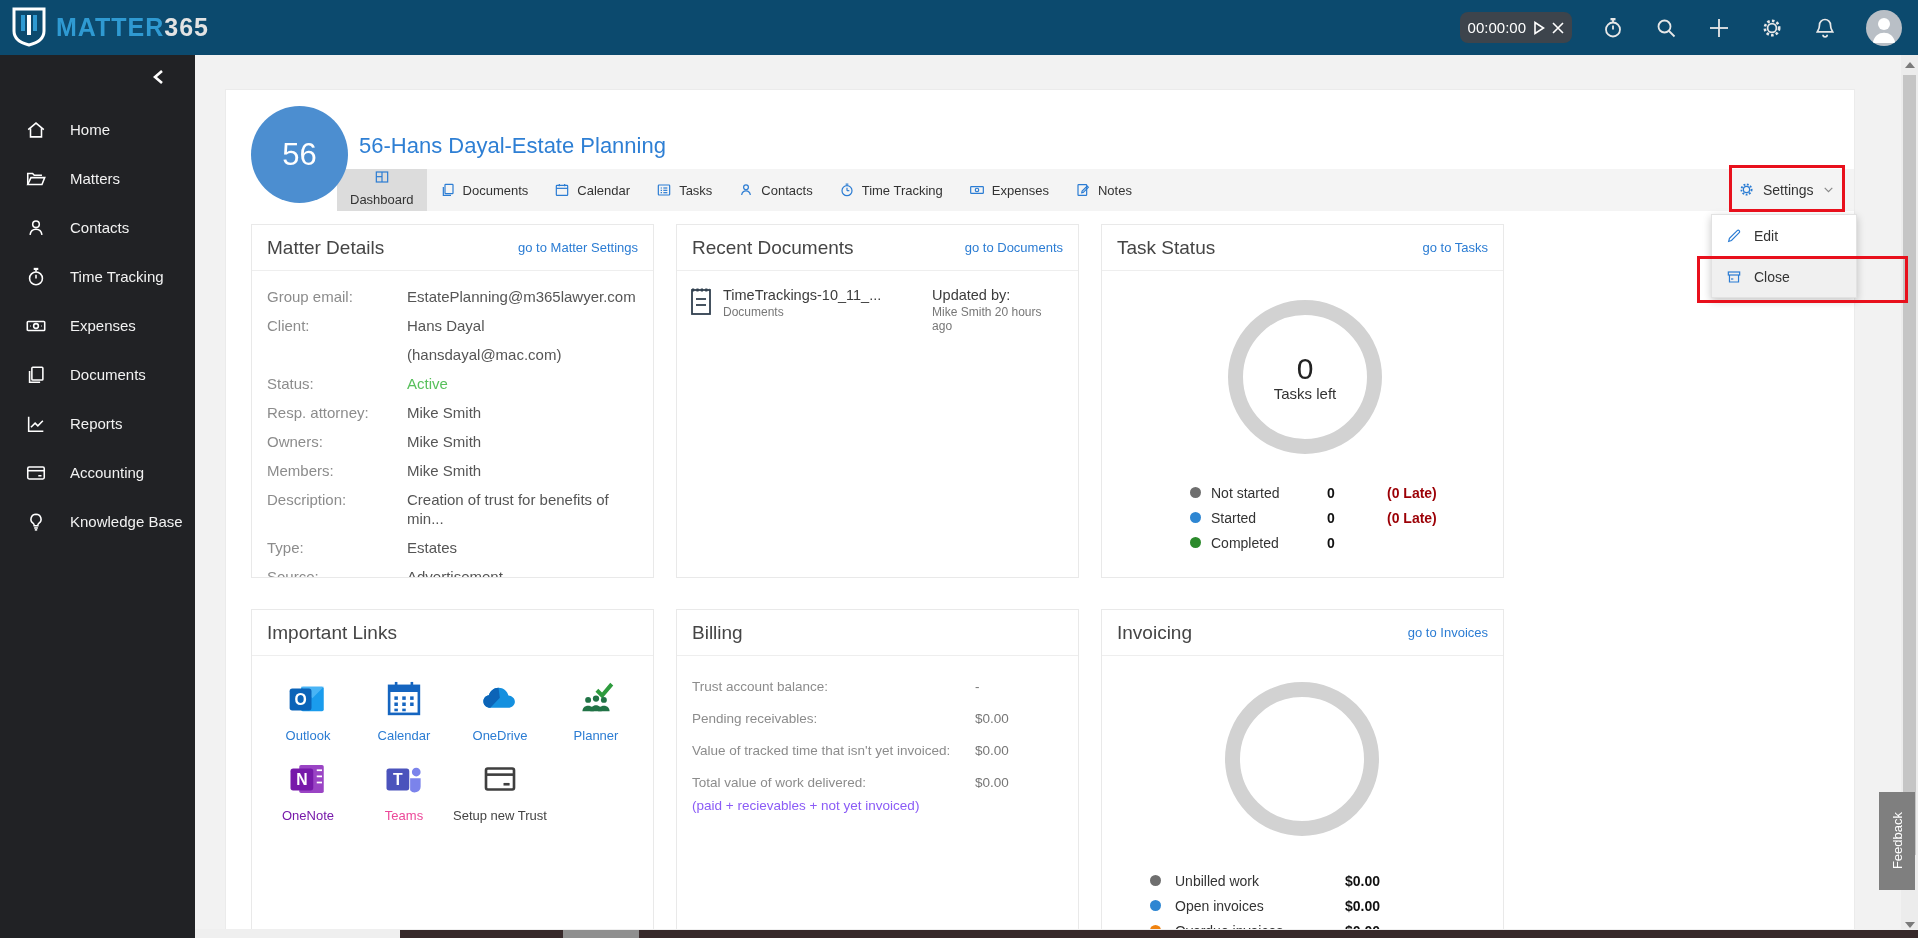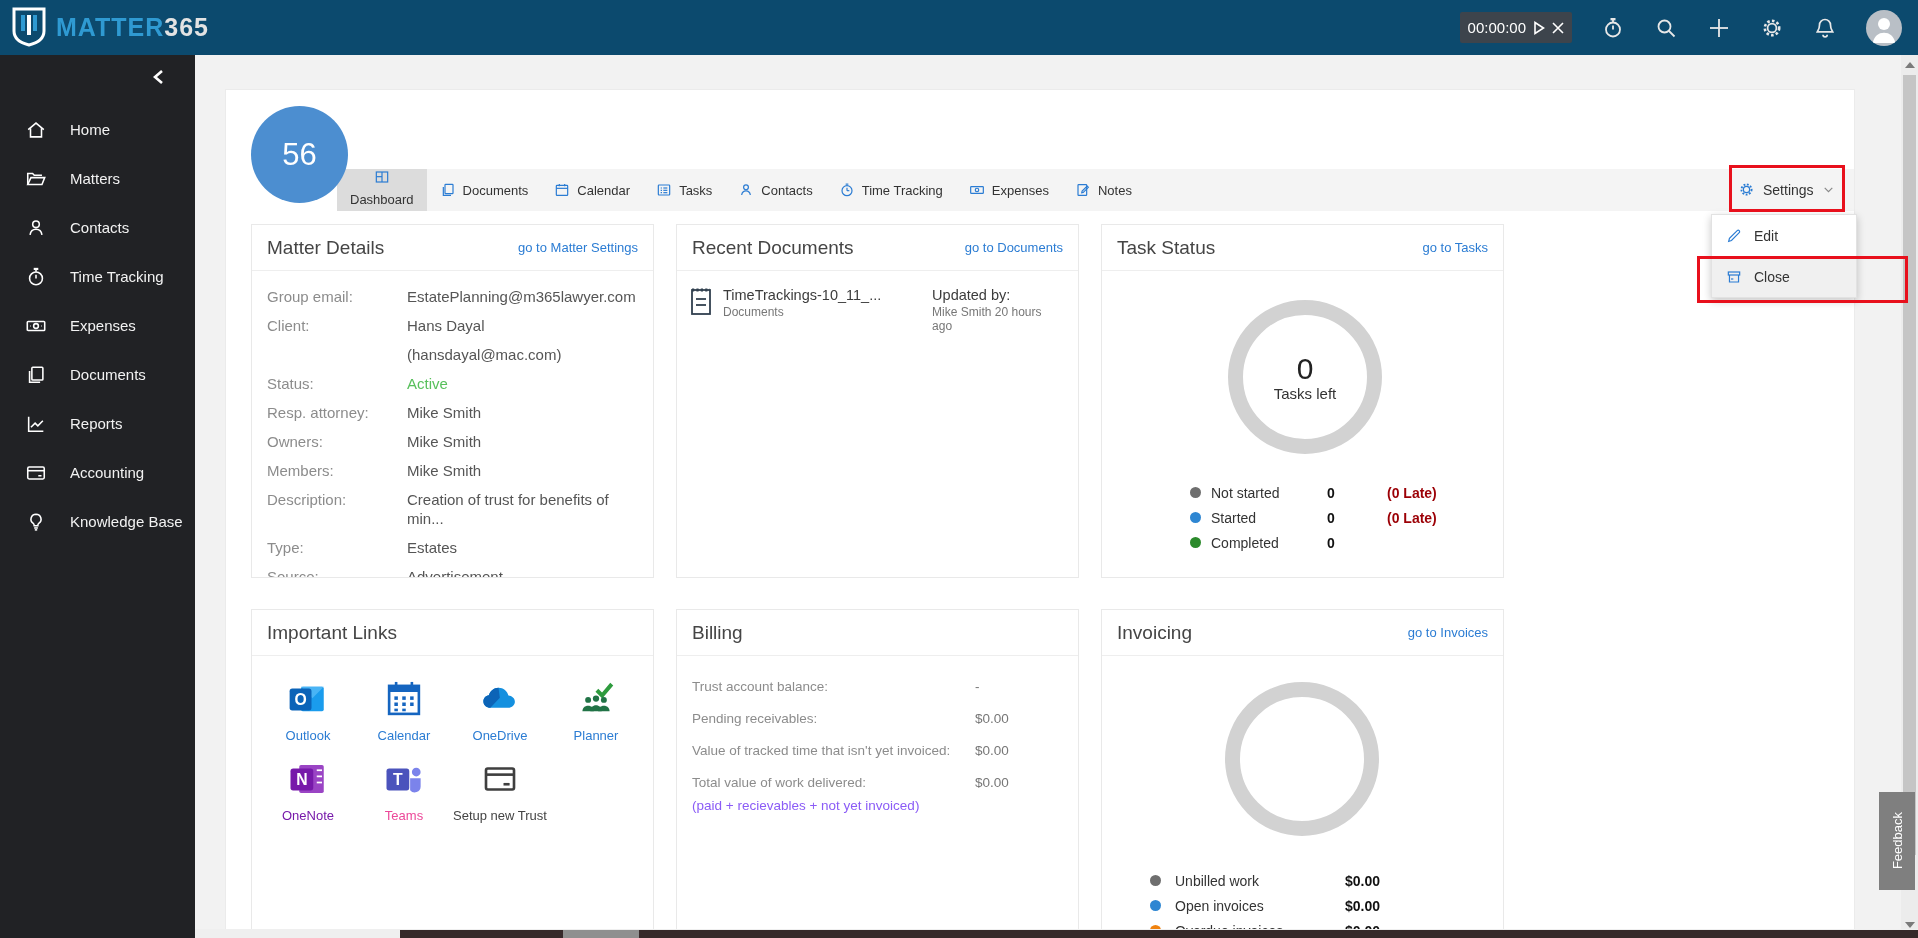--- a/index.html
+++ b/index.html
@@ -7,21 +7,21 @@
               font-family:"Liberation Sans", sans-serif; }
   body { position:relative; }
   svg { display:block; }
 
   
   .topbar { position:absolute; left:0; top:0; width:1918px; height:55px; background:#0c4a6e; z-index:40; }
   .brand { position:absolute; left:12px; top:7px; display:flex; align-items:center; gap:10px; }
   .brand-text { font-size:25px; font-weight:700; letter-spacing:1px; color:#2f9ad2; }
   .brand-text .suffix { color:#e3e3e3; }
   .top-right { position:absolute; right:16px; top:0; height:55px; display:flex; align-items:center; gap:29px; }
-  .timer-pill { height:31px; min-width:102px; background:#3d444c; border-radius:2px; display:flex;
+  .timer-pill { height:31px; min-width:102px; background:#3d444c; border-radius:8px; display:flex;
                 align-items:center; gap:6px; padding:0 8px; color:#fff; font-size:15px; }
   .tb-icon { width:24px; height:24px; cursor:pointer; }
   .avatar { width:36px; height:36px; border-radius:50%; background:#b9bfc6; overflow:hidden; cursor:pointer; }
 
   
   .sidebar { position:absolute; left:0; top:55px; width:195px; height:883px; background:#212225; z-index:30; }
   .collapse { position:absolute; right:28px; top:14px; width:16px; height:16px; cursor:pointer; }
   .nav { position:absolute; top:50px; left:0; right:0; }
   .nav-item { height:49px; display:flex; align-items:center; gap:23px; padding-left:25px;
               color:#f2f2f2; font-size:15px; cursor:pointer; }
@@ -272,20 +272,21 @@
       </svg>
       <span>Knowledge Base</span>
     </div>
   </div>
 </div>
 
 <div class="container">
   <div class="matter-circle">
     <span>56</span>
   </div>
+  <div class="matter-title">56-Hans Dayal-Estate Planning</div>
 
   <div class="tabstrip">
     <div class="tab selected">
       <svg viewBox="0 0 24 24" fill="none" stroke="#2b7cd3" stroke-width="1.8">
         <rect x="3.5" y="4.5" width="17" height="15"></rect>
           <line x1="12" y1="4.5" x2="12" y2="19.5"></line>
           <line x1="3.5" y1="11.5" x2="12" y2="11.5"></line>
       </svg>
       <span>Dashboard</span>
     </div>

